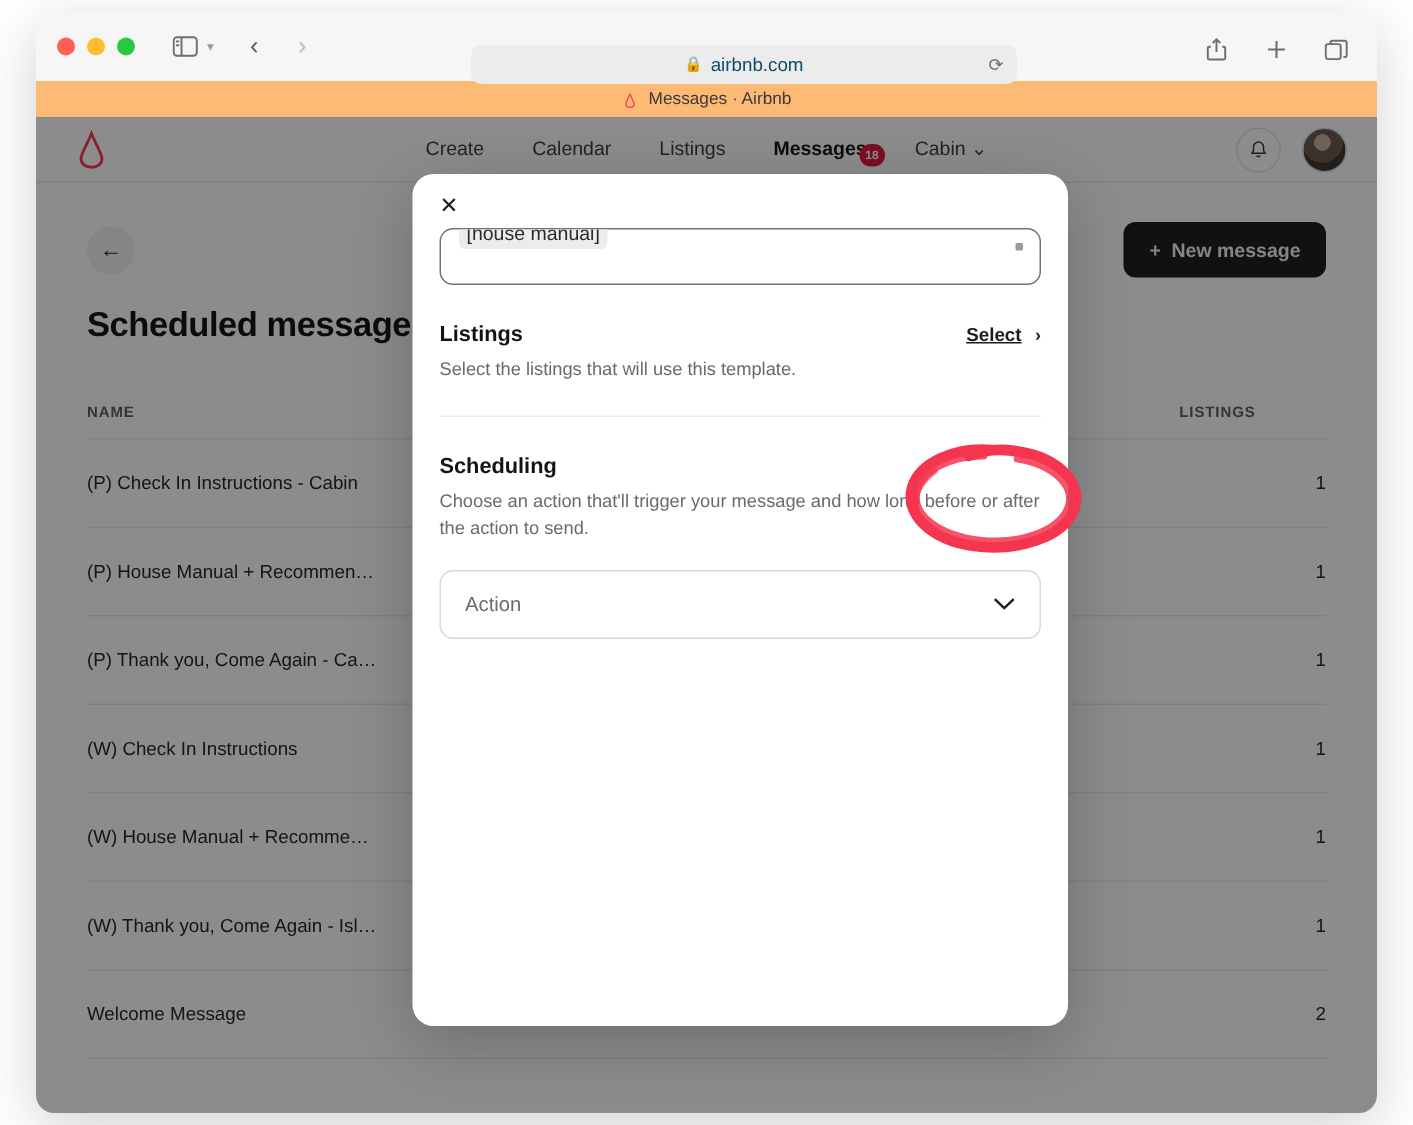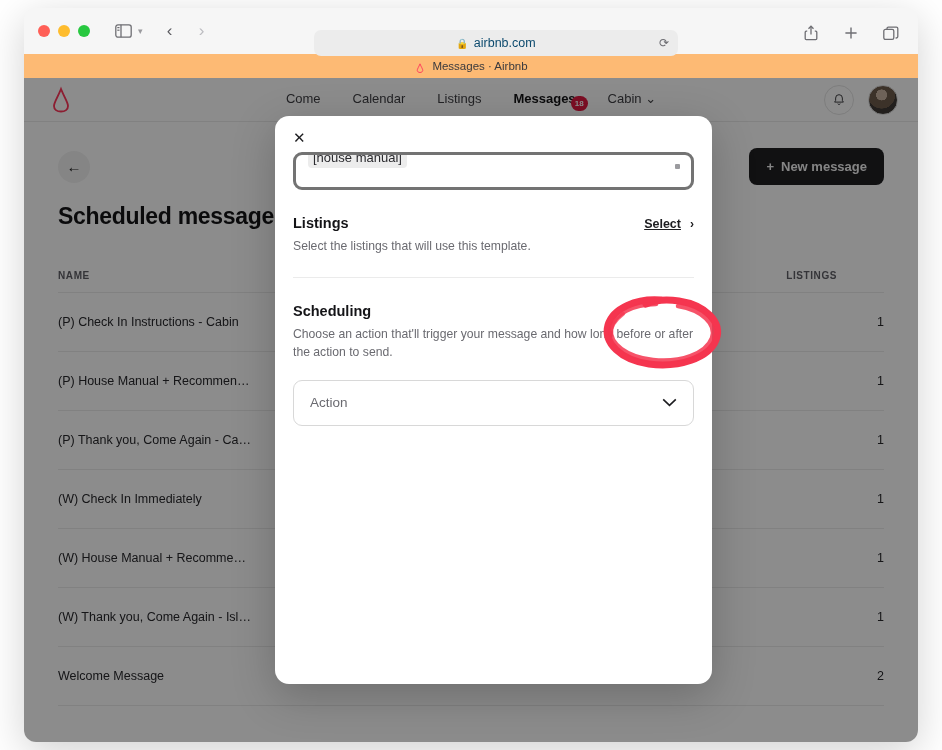--- a/index.html
+++ b/index.html
@@ -214,21 +214,21 @@
     font-size: 15px; color: #1d1d20;
     line-height: 1;
   }
   .modal-body {
     flex: 1 1 auto;
     padding: 0 18px;
     overflow: hidden;
     position: relative;
   }
   .msg-field {
-    border: 3px solid #737373;
+    border: 1px solid #737373;
     border-radius: 9px;
     height: 38px;
     position: relative;
     overflow: hidden;
     padding: 0 12px;
   }
   .chip {
     position: absolute;
     left: 12px; top: -8px;
     background: #ececec;
@@ -392,21 +392,21 @@
 
     <div class="site-header">
       <span class="brand">
         <svg width="30" height="30" viewBox="0 0 24 24" fill="none" stroke="#ff385c" stroke-width="1.5">
           <path d="M12 21.2c-3.3 0-5.6-1.9-5.6-4.5 0-2.7 2.9-6.8 5.6-13.5 2.7 6.7 5.6 10.8 5.6 13.5 0 2.6-2.3 4.5-5.6 4.5z"></path>
         </svg>
       </span>
 
       <div class="site-nav">
         <div class="nav-item">
-          <span>Come</span>
+          <span>Create</span>
         </div>
         <div class="nav-item">
           <span>Calendar</span>
         </div>
         <div class="nav-item">
           <span>Listings</span>
         </div>
         <div class="nav-item active">
           <span>Messages</span>
           <span class="nav-badge">18</span>
@@ -459,21 +459,21 @@
             <td class="col-name">(P) House Manual + Recommen…</td>
             <td class="col-sched">Immediately after booking</td>
             <td class="col-listings">1</td>
           </tr>
           <tr>
             <td class="col-name">(P) Thank you, Come Again - Ca…</td>
             <td class="col-sched">1 day after checkout at 12:00 PM</td>
             <td class="col-listings">1</td>
           </tr>
           <tr>
-            <td class="col-name">(W) Check In Immediately</td>
+            <td class="col-name">(W) Check In Instructions</td>
             <td class="col-sched">2 days before check-in at 3:00 PM</td>
             <td class="col-listings">1</td>
           </tr>
           <tr>
             <td class="col-name">(W) House Manual + Recomme…</td>
             <td class="col-sched">Immediately after booking</td>
             <td class="col-listings">1</td>
           </tr>
           <tr>
             <td class="col-name">(W) Thank you, Come Again - Isl…</td>

